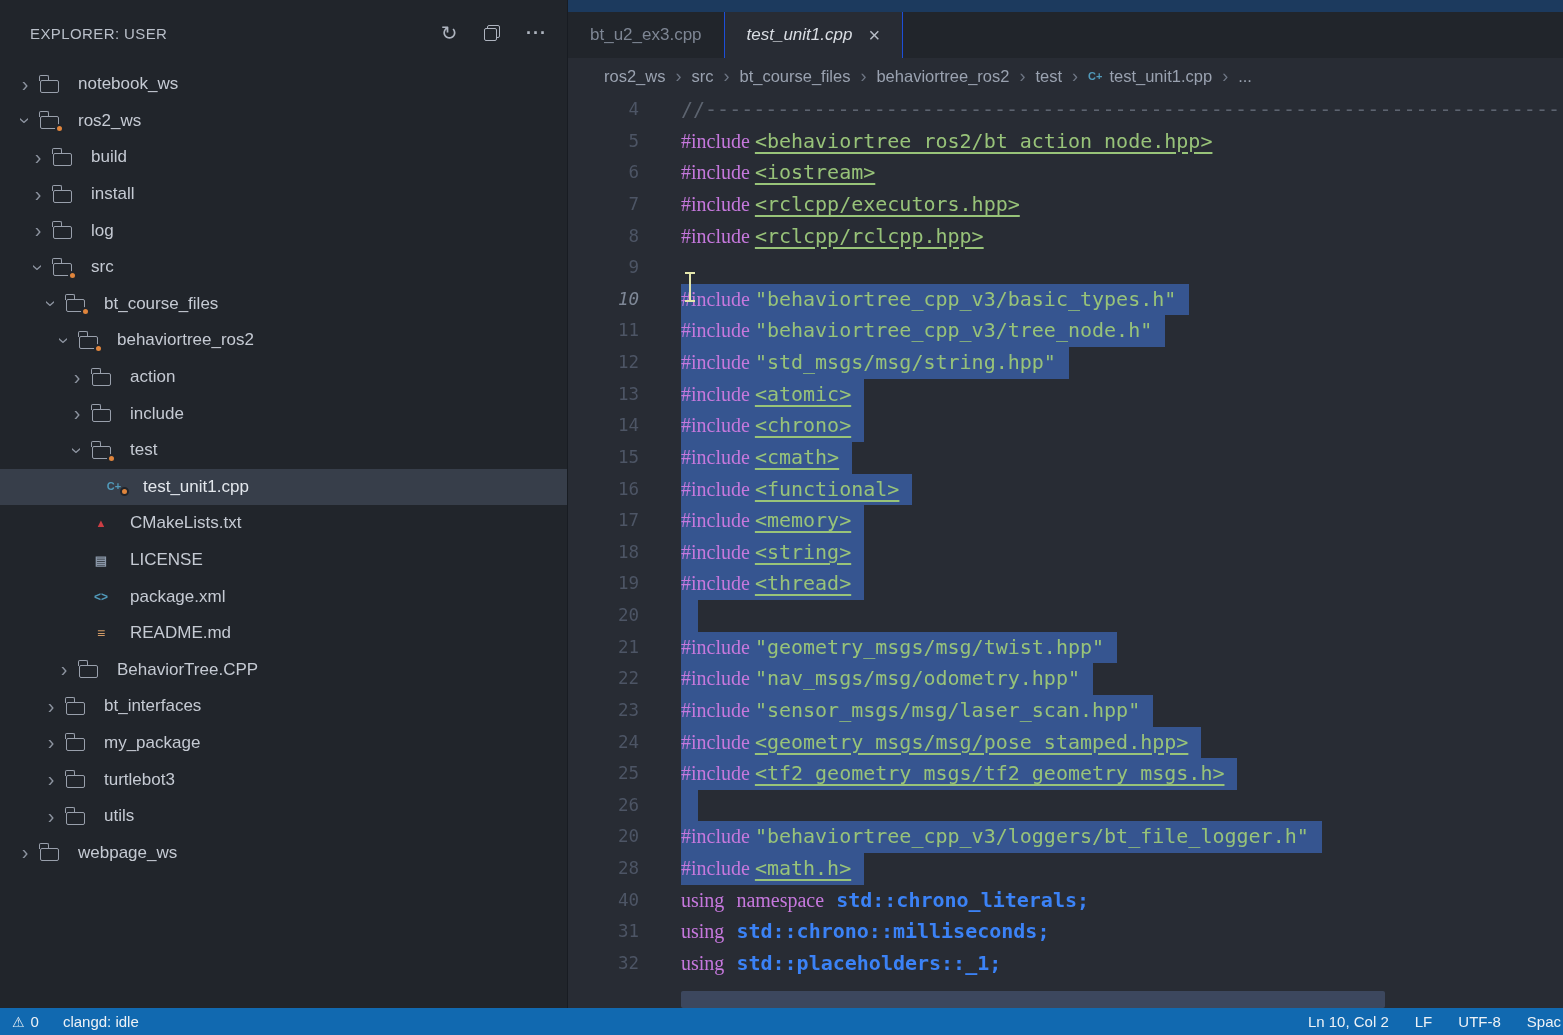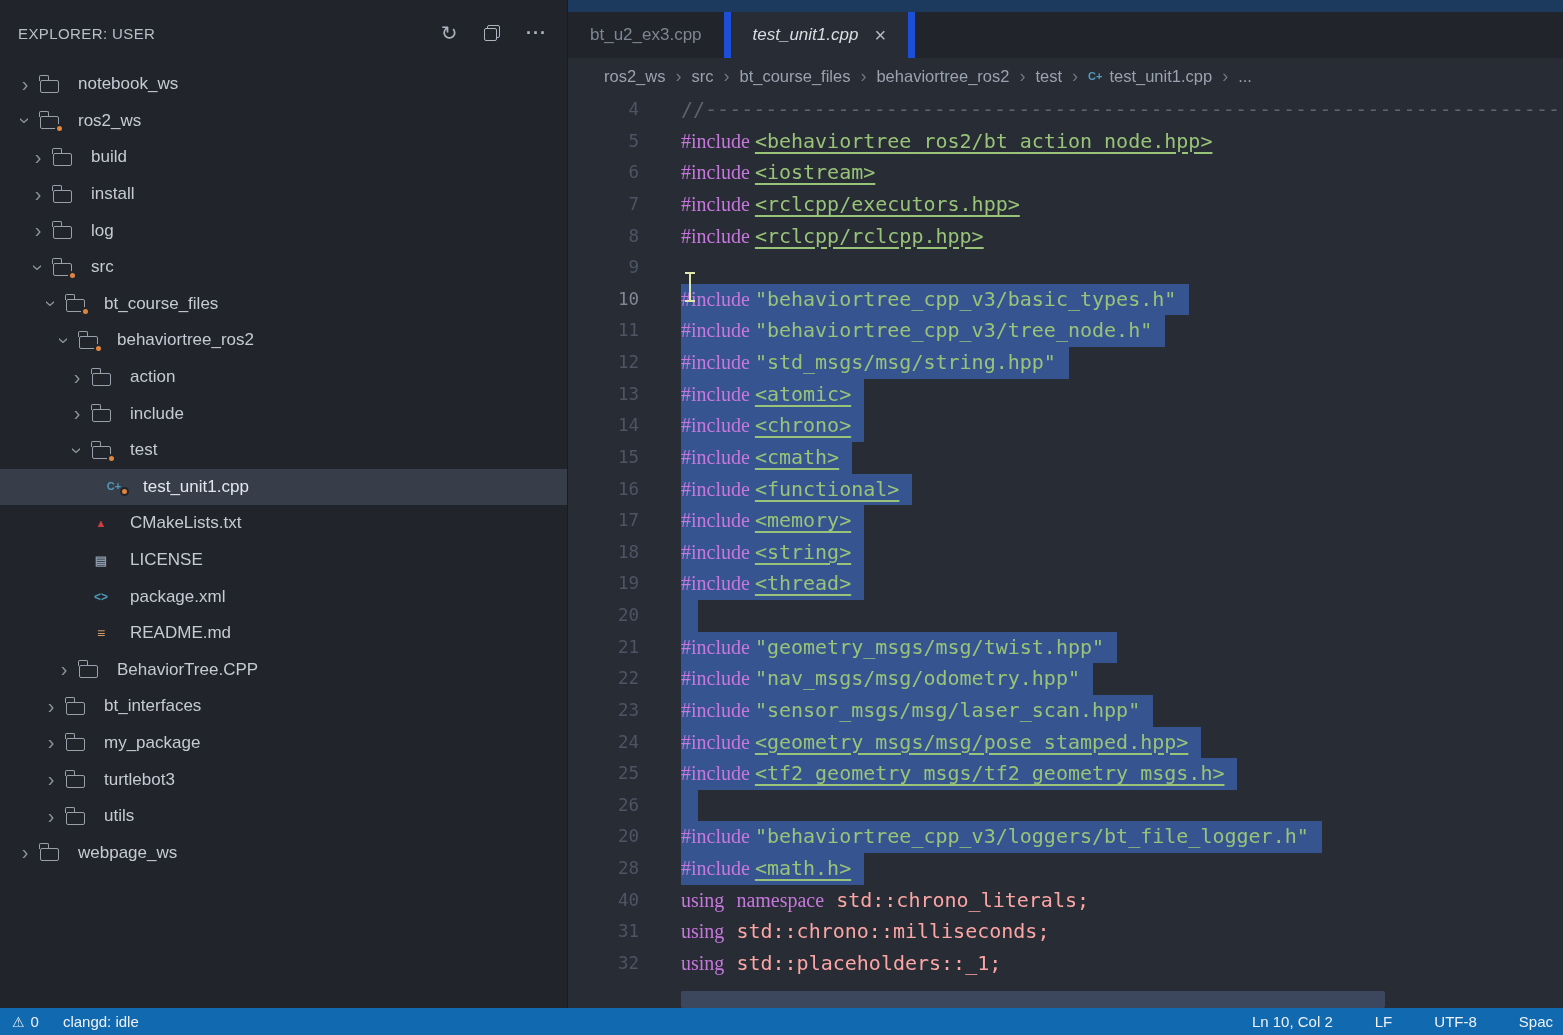--- a/index.html
+++ b/index.html
@@ -4,21 +4,21 @@
 <style>
   * { box-sizing: border-box; margin: 0; padding: 0; }
   html,body { width:1563px; height:1035px; overflow:hidden; background:#282c34;
               font-family:"Liberation Sans", sans-serif; }
   #app { display:flex; width:1563px; height:1008px; }
 
   
   aside { width:568px; flex:none; background:#21252b; border-right:1px solid #181c22;
           display:flex; flex-direction:column; overflow:hidden; }
   .sb-header { height:66px; flex:none; display:flex; align-items:center;
-               padding:0 20px 0 18px; color:#b9bfc9; font-size:15px; letter-spacing:.4px; }
+               padding:0 20px 0 30px; color:#b9bfc9; font-size:15px; letter-spacing:.4px; }
   .sb-actions { margin-left:auto; display:flex; align-items:center; gap:26px; color:#aeb4bf; }
   .hact { font-size:20px; cursor:pointer; line-height:1; }
   .hact.more { font-size:18px; font-weight:bold; letter-spacing:1px; }
   .boxes { position:relative; width:16px; height:16px; }
   .boxes::before { content:""; position:absolute; right:0; top:0; width:11px; height:11px;
                    border:1.5px solid #aeb4bf; border-radius:2px; }
   .boxes::after  { content:""; position:absolute; left:0; bottom:0; width:11px; height:11px;
                    border:1.5px solid #aeb4bf; border-radius:2px; background:#21252b; }
   .tree { flex:1; overflow:hidden; font-size:17px; color:#c5cad3; }
   .trow { height:36.6px; display:flex; align-items:center; cursor:pointer; white-space:nowrap; }
@@ -40,59 +40,59 @@
   .ficon.license { color:#8a97a8; font-size:13px; }
   .ficon.xml { color:#519aba; font-size:12px; }
   .ficon.md { color:#d19a66; font-size:14px; }
   .tlabel { margin-left:16px; }
 
   
   main { flex:1; min-width:0; position:relative; display:flex; flex-direction:column; }
   .strip { height:12px; flex:none; background:#1c3a5e; }
   .tabbar { height:46px; flex:none; background:#21252b; display:flex; }
   .tab { display:flex; align-items:center; padding:8px 22px; font-size:17px; color:#7e8694;
-         border-right:7px solid #1d4ed8; cursor:pointer; }
+         border-right:1px solid #1d4ed8; cursor:pointer; }
   .tab.active { background:#282c34; color:#d9dde3; font-style:italic; }
   .tclose { margin-left:16px; font-style:normal; font-size:20px; color:#b6bcc6; cursor:pointer; }
   .breadcrumb { height:36px; flex:none; display:flex; align-items:center; padding-left:36px;
                 font-size:16.5px; color:#9aa2b0; gap:10px; white-space:nowrap; overflow:hidden; }
   .bci { cursor:pointer; }
   .bcs { color:#6e7684; font-size:18px; }
   .bcfile { display:flex; align-items:center; gap:7px; }
 
   .codearea { flex:1; position:relative; overflow:hidden;
               font-family:"DejaVu Sans Mono", monospace; font-size:20px; }
   .cl { display:flex; height:31.64px; line-height:31.64px; white-space:pre; }
   .ln { width:71px; flex:none; text-align:right; color:#4d5565; font-size:17.5px; }
-  .ln.active { color:#7e8796; }
+  .ln.active { color:#7e8796;font-style:italic; }
   .ct { margin-left:42px; }
   .tk.d, .tk.k { color:#c678dd;font-family:Liberation Serif, serif; }
   .tk.s { color:#98c379; }
   .tk.l { color:#98c379; text-decoration:underline; text-decoration-thickness:1.5px;
           text-underline-offset:4px; }
   .tk.c { color:#5d6470; }
-  .tk.p { color:#fca5a5; }
+  .tk.p { color:#3b82f6;font-weight:bold; }
   .sel { background:#365590; display:inline-block; height:31.64px; padding-right:13px;
          vertical-align:top; }
   .sel.empty { width:17px; padding:0; }
 
   .ibeam { position:absolute; left:121px; top:178px; width:2px; height:30px;
            background:#e3e6ac; z-index:5; pointer-events:none; }
   .ibeam::before, .ibeam::after { content:""; position:absolute; left:-4px; width:10px;
            height:2px; background:#e3e6ac; }
   .ibeam::before { top:0; } .ibeam::after { bottom:0; }
 
   .hscroll { position:absolute; left:113px; bottom:0; width:704px; height:17px;
              background:rgba(96,122,176,.35); border-radius:2px; z-index:4; }
 
   
   footer { height:27px; background:#1169b0; display:flex; align-items:center;
            color:#eef2f6; font-size:15px; overflow:hidden; }
   .sbl { display:flex; align-items:center; gap:24px; padding-left:12px; }
-  .sbr { margin-left:auto; display:flex; gap:42px; padding-right:10px; white-space:nowrap; }
+  .sbr { margin-left:auto; display:flex; gap:26px; padding-right:2px; white-space:nowrap; }
   .sbitem { display:flex; align-items:center; gap:6px; cursor:pointer; }
   .sbicon { font-size:14px; }
 </style>
 </head>
 <body>
 
 <div id="app">
   <aside>
     <div class="sb-header">
       <span>EXPLORER: USER</span>

